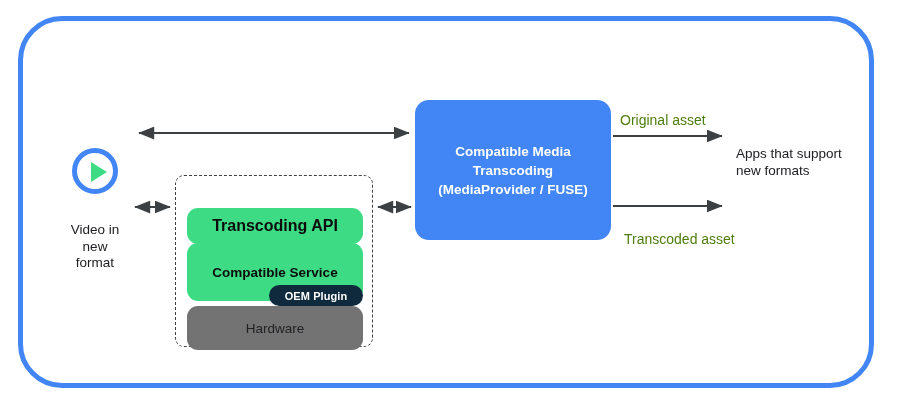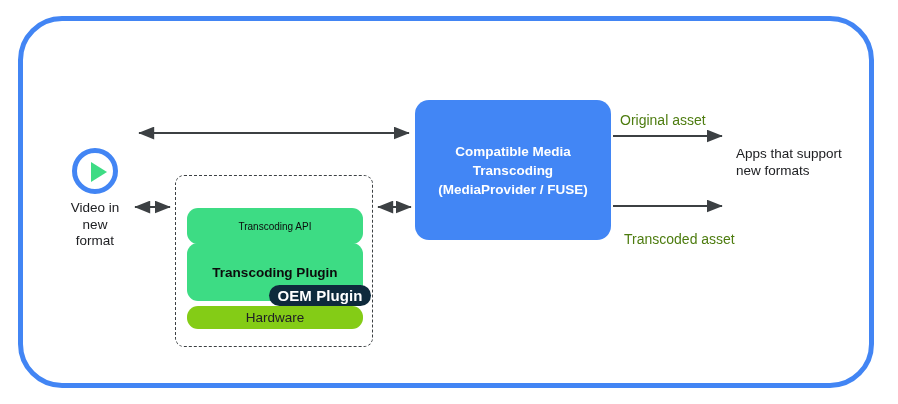--- a/index.html
+++ b/index.html
@@ -59,21 +59,21 @@
     position: absolute;
     left: 14px;
     top: 9px;
     width: 0;
     height: 0;
     border-left: 16px solid #3DDC84;
     border-top: 10px solid transparent;
     border-bottom: 10px solid transparent;
   }
   #video-caption {
-    margin-top: 6px;
+    margin-top: 28px;
     font-size: 13.5px;
     line-height: 16.5px;
     color: #202124;
     white-space: pre-line;
   }
   
   #media-framework {
     position: absolute;
     left: 175px;
     top: 175px;
@@ -97,49 +97,49 @@
     box-sizing: border-box;
     display: flex;
     align-items: center;
     justify-content: center;
     text-align: center;
   }
   #transcoding-api {
     top: 32px;
     height: 36px;
     background: #3DDC84;
-    font-size: 10px;
-    font-weight: normal;
+    font-size: 16px;
+    font-weight: bold;
     color: #0c0c0c;
   }
   #transcoding-service {
     top: 67px;
     height: 58px;
     background: #3DDC84;
     font-size: 13.5px;
     font-weight: bold;
     color: #0c0c0c;
   }
   #hardware-box {
     top: 130px;
-    height: 23px;
-    background: #84cc16;
+    height: 44px;
+    background: #737373;
     font-size: 13.5px;
     color: #202124;
   }
   #oem-plugin {
     position: absolute;
     left: 93px;
     top: 109px;
-    width: 102px;
+    width: 94px;
     height: 21px;
     border-radius: 11px;
     background: #0E2A3C;
     color: #ffffff;
-    font-size: 15px;
+    font-size: 11px;
     font-weight: bold;
     display: flex;
     align-items: center;
     justify-content: center;
     letter-spacing: 0.1px;
   }
   
   #cmt-box {
     position: absolute;
     left: 415px;
@@ -224,21 +224,21 @@
     </div>
     <div id="video-caption">Video in
 new
 format</div>
   </div>
 
   <div id="media-framework">
 
     <div class="stack-box" id="transcoding-api">Transcoding API</div>
 
-    <div class="stack-box" id="transcoding-service">Transcoding Plugin</div>
+    <div class="stack-box" id="transcoding-service">Compatible Service</div>
 
     <div id="oem-plugin">OEM Plugin</div>
 
     <div class="stack-box" id="hardware-box">Hardware</div>
   </div>
 
   <div id="cmt-box">Compatible Media
 Transcoding
 (MediaProvider / FUSE)</div>
 

